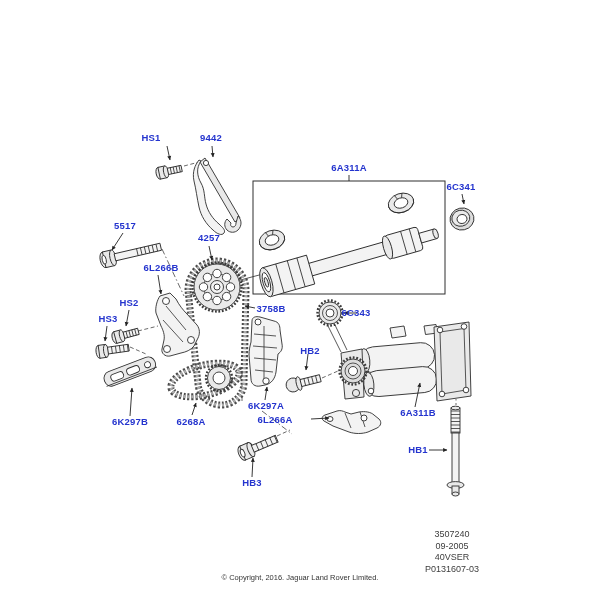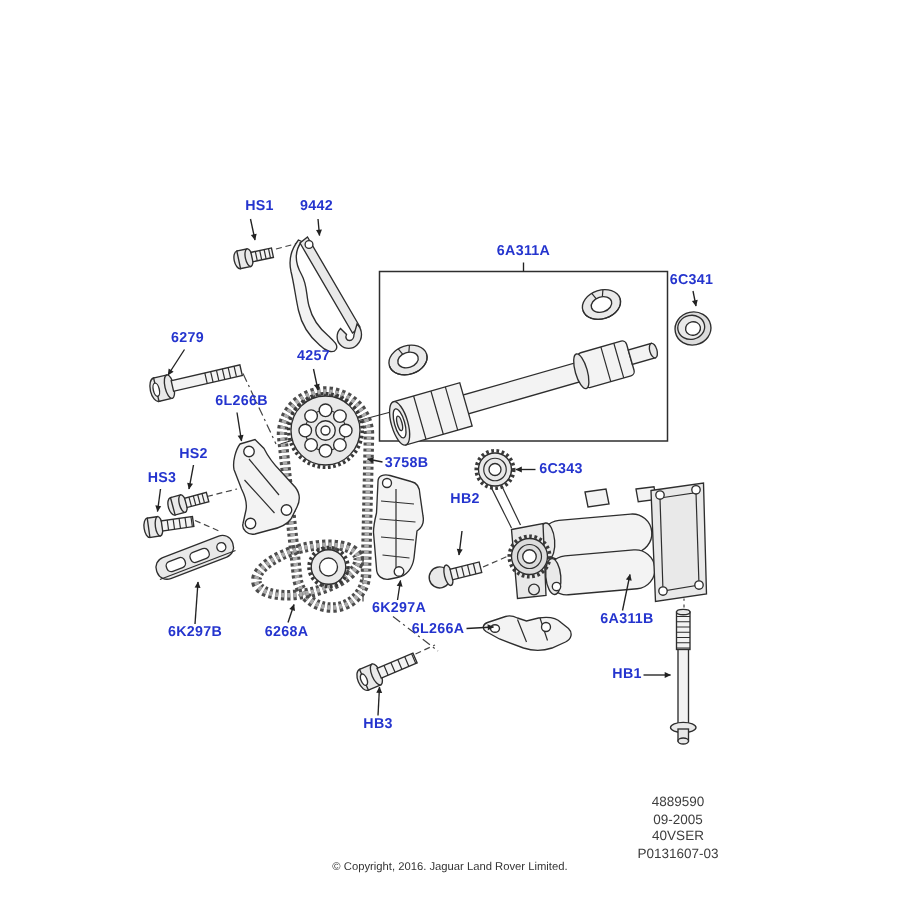--- a/index.html
+++ b/index.html
@@ -264,42 +264,42 @@
       <path class="lead" marker-end="url(#arw)" d="M130,416 L132,388"></path>
       <path class="lead" marker-end="url(#arw)" d="M192,415 L196,403"></path>
       <path class="lead" marker-end="url(#arw)" d="M265,400 L267,387"></path>
       <path class="lead" marker-end="url(#arw)" d="M311,419 L329,418"></path>
       <path class="lead" marker-end="url(#arw)" d="M415,407 L420,383"></path>
       <path class="lead" marker-end="url(#arw)" d="M429,450 L447,450"></path>
       <path class="lead" marker-end="url(#arw)" d="M252,477 L253,458"></path>
     </g>
   </svg>
 
-  <div class="lbl" style="left:173px;top:133px">HS1</div>
+  <div class="lbl" style="left:151px;top:133px">HS1</div>
   <div class="lbl" style="left:211px;top:133px">9442</div>
   <div class="lbl" style="left:349px;top:163px">6A311A</div>
   <div class="lbl" style="left:461px;top:182px">6C341</div>
-  <div class="lbl" style="left:125px;top:221px">6279</div>
+  <div class="lbl" style="left:125px;top:221px">5517</div>
   <div class="lbl" style="left:209px;top:233px">4257</div>
   <div class="lbl" style="left:161px;top:263px">6L266B</div>
   <div class="lbl" style="left:129px;top:298px">HS2</div>
   <div class="lbl" style="left:108px;top:314px">HS3</div>
   <div class="lbl" style="left:271px;top:304px">3758B</div>
-  <div class="lbl" style="left:374px;top:308px">6C343</div>
-  <div class="lbl" style="left:310px;top:328px">HB2</div>
+  <div class="lbl" style="left:356px;top:308px">6C343</div>
+  <div class="lbl" style="left:310px;top:346px">HB2</div>
   <div class="lbl" style="left:130px;top:417px">6K297B</div>
   <div class="lbl" style="left:191px;top:417px">6268A</div>
   <div class="lbl" style="left:266px;top:401px">6K297A</div>
-  <div class="lbl" style="left:292px;top:415px">6L266A</div>
+  <div class="lbl" style="left:275px;top:415px">6L266A</div>
   <div class="lbl" style="left:418px;top:408px">6A311B</div>
   <div class="lbl" style="left:418px;top:445px">HB1</div>
   <div class="lbl" style="left:252px;top:478px">HB3</div>
 
   <div class="footer-codes">
-    <div>4889590</div>
+    <div>3507240</div>
     <div>09-2005</div>
     <div>40VSER</div>
     <div>P0131607-03</div>
   </div>
 
   <div class="copyright">© Copyright, 2016. Jaguar Land Rover Limited.</div>
 
 </div>
 
 </body></html>

